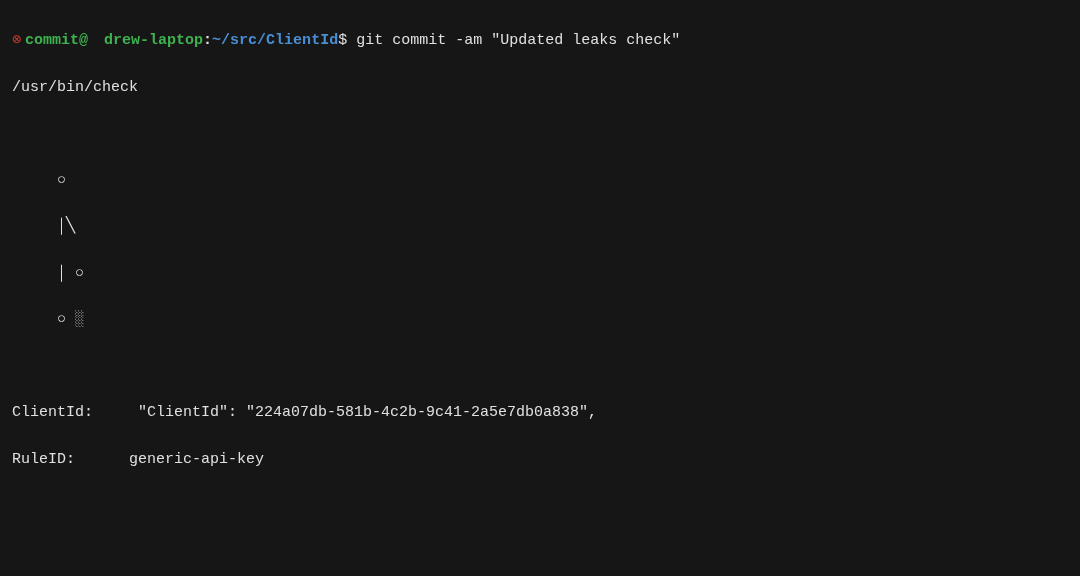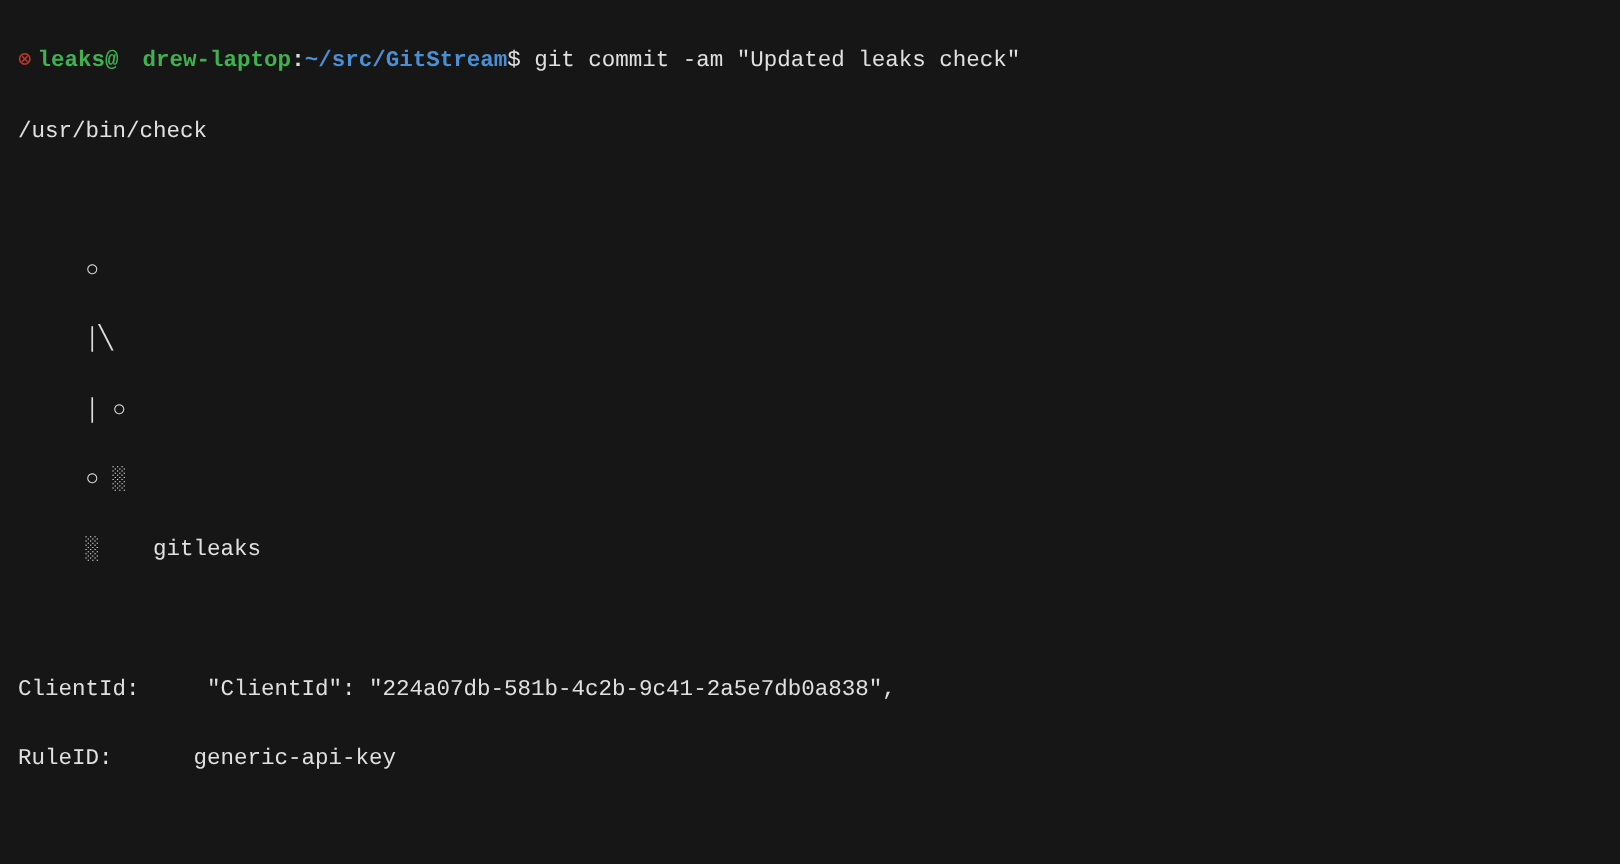--- a/index.html
+++ b/index.html
@@ -23,28 +23,27 @@
     .cmd { color: #e0e0e0; }
     .close-icon {
       color: #c0392b;
       margin-right: 4px;
     }
   </style>
 </head>
 <body>
 
 <div class="term">
-<div><span class="close-icon">⊗</span><span class="user">leaks</span><span class="user">@</span><span class="host">drew-laptop</span><span class="colon">:</span><span class="path">~/src/GitStream</span><span class="dollar">$ </span><span class="cmd">git commit -am "Updated leaks check"</span></div>
+<div><span class="close-icon">⊗</span><span class="user">commit</span><span class="user">@</span><span class="host">drew-laptop</span><span class="colon">:</span><span class="path">~/src/ClientId</span><span class="dollar">$ </span><span class="cmd">git commit -am "Updated leaks check"</span></div>
 <div>/usr/bin/check</div>
 <div>&nbsp;</div>
 <div>     ○</div>
 <div>     │╲</div>
 <div>     │ ○</div>
 <div>     ○ ░</div>
-<div>     ░    gitleaks</div>
 <div>&nbsp;</div>
 <div><span>ClientId:     </span><span>"ClientId": "224a07db-581b-4c2b-9c41-2a5e7db0a838",</span></div>
 <div><span>RuleID:      </span><span>generic-api-key</span></div>
 
 
 
 
 
 
 

